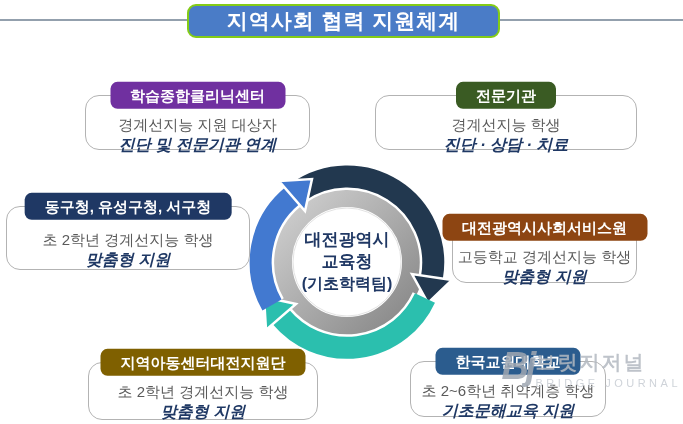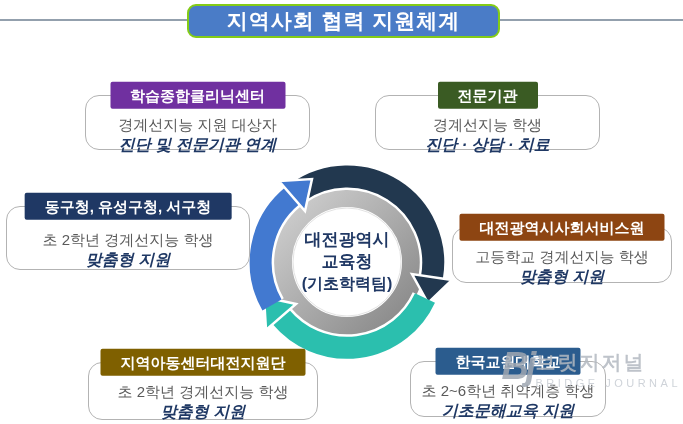--- a/index.html
+++ b/index.html
@@ -16,21 +16,21 @@
     color:#ffffff;font-weight:bold;font-size:21px;letter-spacing:1px;z-index:3;
   }
   
   .node{
     position:absolute;background:#ffffff;border:1.5px solid #b3b3b3;border-radius:14px;
     box-sizing:border-box;z-index:2;text-align:center;
   }
   .node-header{
     position:absolute;left:50%;top:0;transform:translate(-50%,-52%);
     color:#ffffff;font-weight:bold;font-size:15px;white-space:nowrap;
-    padding:5px 20px;border-radius:2px;line-height:1.15;z-index:3;
+    padding:5px 20px;border-radius:7px;line-height:1.15;z-index:3;
   }
   .node-line1{margin-top:19px;font-size:15px;color:#5a5a5a;line-height:19px;}
   .node-line2{font-size:16px;font-weight:bold;color:#1f3864;line-height:21px;font-style:italic;}
   .node.tall .node-line1{margin-top:23px;}
   
   .cycle{position:absolute;left:240px;top:150px;z-index:1;}
   .cycle text{font-family:"Liberation Sans","DejaVu Sans",sans-serif;font-weight:bold;}
   
   .watermark{
     position:absolute;right:2px;top:348px;z-index:5;display:flex;align-items:flex-start;
@@ -90,33 +90,33 @@
     <text x="345" y="267" text-anchor="middle" font-size="17" style="fill: rgb(32, 56, 100);">교육청</text>
     <text x="345" y="289" text-anchor="middle" font-size="16" style="fill: rgb(32, 56, 100);">(기초학력팀)</text>
   </svg>
 
   <div class="node" style="left:85px;top:95px;width:225px;height:55px;">
     <div class="node-header" style="background-color: rgb(112, 48, 160);">학습종합클리닉센터</div>
     <div class="node-line1">경계선지능 지원 대상자</div>
     <div class="node-line2">진단 및 전문기관 연계</div>
   </div>
 
-  <div class="node" style="left:375px;top:95px;width:225px;height:55px;">
+  <div class="node" style="left:375px;top:95px;width:262px;height:55px;">
     <div class="node-header" style="background-color: rgb(58, 91, 35);">전문기관</div>
     <div class="node-line1">경계선지능 학생</div>
     <div class="node-line2">진단 · 상담 · 치료</div>
   </div>
 
   <div class="node tall" style="left:6px;top:206px;width:244px;height:64px;">
     <div class="node-header" style="background-color: rgb(31, 56, 100);">동구청, 유성구청, 서구청</div>
     <div class="node-line1">초 2학년 경계선지능 학생</div>
     <div class="node-line2">맞춤형 지원</div>
   </div>
 
-  <div class="node" style="left:452px;top:227px;width:220px;height:56px;">
+  <div class="node" style="left:452px;top:227px;width:185px;height:56px;">
     <div class="node-header" style="background-color: rgb(141, 69, 18);">대전광역시사회서비스원</div>
     <div class="node-line1">고등학교 경계선지능 학생</div>
     <div class="node-line2">맞춤형 지원</div>
   </div>
 
   <div class="node" style="left:88px;top:362px;width:230px;height:58px;">
     <div class="node-header" style="background-color: rgb(127, 96, 0);">지역아동센터대전지원단</div>
     <div class="node-line1">초 2학년 경계선지능 학생</div>
     <div class="node-line2">맞춤형 지원</div>
   </div>

